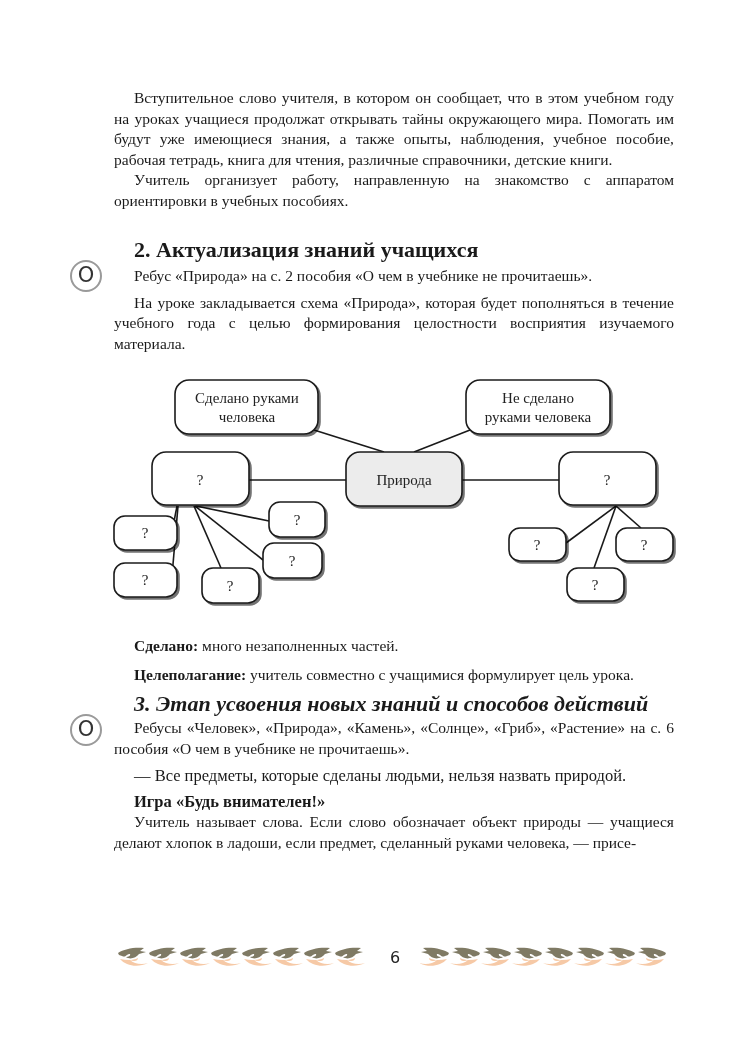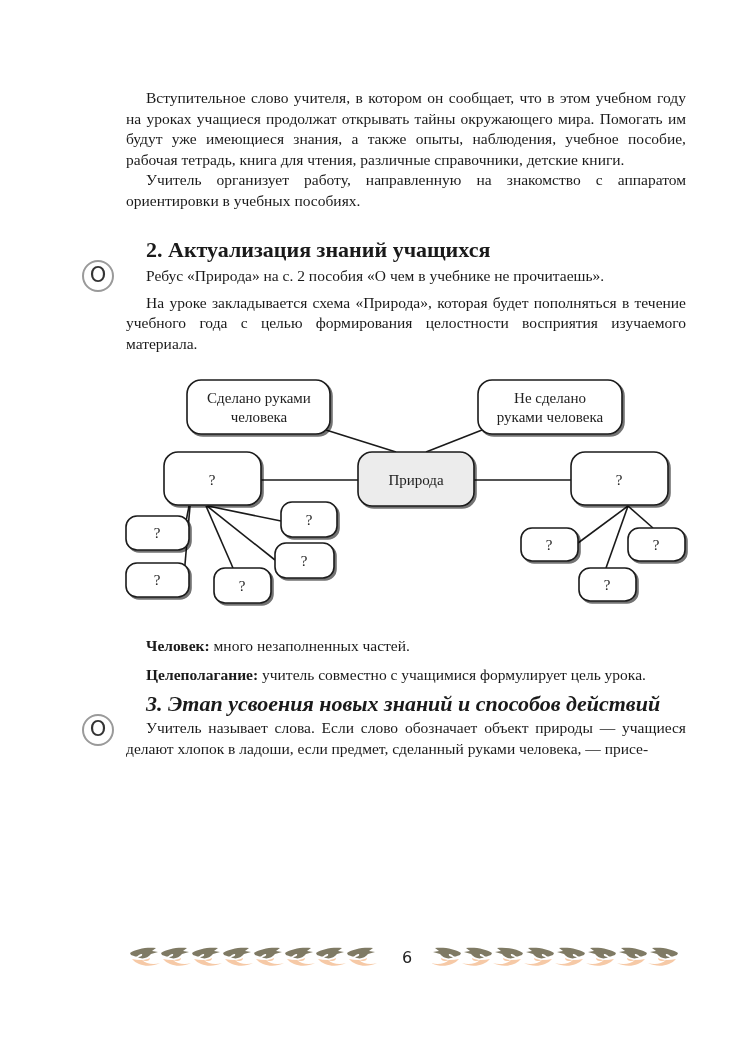--- a/index.html
+++ b/index.html
@@ -1,18 +1,18 @@
 <!DOCTYPE html>
 <html><head>
   <meta charset="utf-8">
   <style>
     html, body { margin: 0; padding: 0; background: #ffffff; }
     body { width: 740px; height: 1050px; position: relative; overflow: hidden;
            font-family: "Liberation Serif", "DejaVu Serif", serif; color: #1a1a1a; }
-    .page { position: absolute; left: 16px; top: 0; width: 688px; height: 1050px; }
+    .page { position: absolute; left: 4px; top: 0; width: 688px; height: 1050px; }
     .text { position: absolute; left: 110px; width: 560px; font-size: 15.5px; line-height: 20.6px; text-align: justify; }
     .para { margin: 0; text-indent: 20px; }
     .heading { position: absolute; left: 130px; font-weight: bold; font-size: 22px; line-height: 24px; margin: 0; }
     .marker { position: absolute; left: 66px; width: 32px; height: 32px; border: 2px solid #9a9a9a;
               border-radius: 50%; box-sizing: border-box; display: flex; align-items: center; justify-content: center;
               font-family: "DejaVu Sans", sans-serif; font-size: 21px; color: #333; background: #fff; }
     .marker span { display:block; transform: translateY(-1px); }
     b.lead { font-weight: bold; }
     i { font-style: italic; }
     .diagram { position: absolute; left: 0; top: 0; width: 740px; height: 1050px; pointer-events: none; }
@@ -107,32 +107,37 @@
       <text x="293" y="525" class="box-label">?</text>
 
       <text x="533" y="550" class="box-label">?</text>
       <text x="591" y="590" class="box-label">?</text>
       <text x="640" y="550" class="box-label">?</text>
     </g>
   </svg>
 
   <div class="text" style="top:636px;">
     <p class="para" style="margin-bottom:8px;">
-      <b class="lead">Человек:</b><span> много незаполненных частей.</span>
+      <b class="lead">Сделано:</b><span> много незаполненных частей.</span>
     </p>
     <p class="para">
       <b class="lead">Целеполагание:</b><span> учитель совместно с учащимися формулирует цель урока.</span>
     </p>
   </div>
 
   <h2 class="heading" style="top:692px;font-style:italic;">3. Этап усвоения новых знаний и способов действий</h2>
   <div class="marker" style="top:714px;">
     <span>О</span>
   </div>
   <div class="text" style="top:718px;">
+    <p class="para" style="margin-bottom:6px;">Ребусы «Человек», «Природа», «Камень», «Солнце», «Гриб», «Растение» на с. 6 пособия «О чем в учебнике не прочитаешь».</p>
+    <p class="para" style="font-size:16.5px; line-height:22px; margin-bottom:4px;">
+      <span>— Все предметы, которые сделаны людьми, нельзя назвать природой.</span>
+    </p>
+    <p class="para" style="font-weight:bold; font-size:16.5px; line-height:21px;">Игра «Будь внимателен!»</p>
     <p class="para">Учитель называет слова. Если слово обозначает объект природы — учащиеся делают хлопок в ладоши, если предмет, сделанный руками человека, — присе-</p>
   </div>
 
   <svg class="ornament" style="left:112px; width:250px;" viewBox="0 0 250 26">
       <g transform="translate(0,0)">
         <path d="M4,15 C10,22 22,24 32,19 C26,21 18,20 14,16 C18,18 22,17 22,14 C16,17 10,16 4,15 Z" fill="#f6c9a6"></path>
         <path d="M2,9 C8,5 18,3 28,4 L24,7 L30,8 L23,10 C20,14 14,16 10,13 C12,13 15,12 14,10 C10,10 10,14 6,12 L3,11 Z" fill="#7f7a64"></path>
       </g>
       <g transform="translate(31,0)">
         <path d="M4,15 C10,22 22,24 32,19 C26,21 18,20 14,16 C18,18 22,17 22,14 C16,17 10,16 4,15 Z" fill="#f6c9a6"></path>

